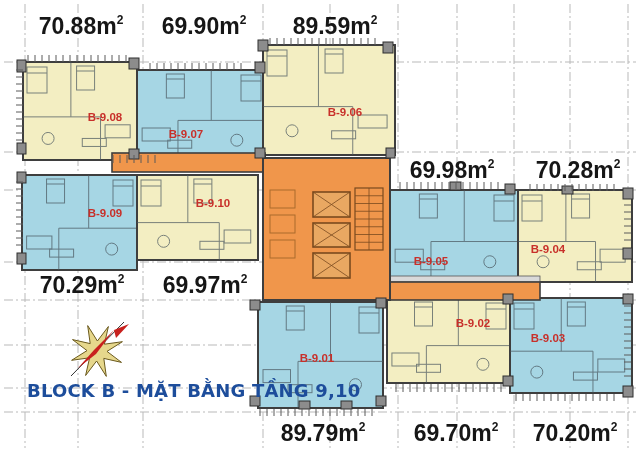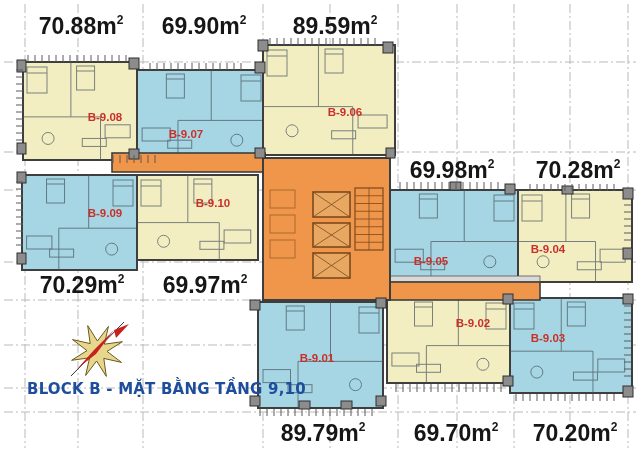--- a/index.html
+++ b/index.html
@@ -4,21 +4,21 @@
 <style>
   html,body{margin:0;padding:0;background:#ffffff;}
   .stage{
     position:relative;width:640px;height:452px;background:#ffffff;overflow:hidden;
     font-family:"Liberation Sans", sans-serif;
   }
   .stage svg{position:absolute;left:0;top:0;}
   .plan-title{
     position:absolute;left:27px;top:380px;width:220px;text-align:left;
     font-family:"DejaVu Sans","Liberation Sans",sans-serif;
-    font-size:15px;font-weight:bold;letter-spacing:0.2px;white-space:nowrap;
+    font-size:18px;font-weight:bold;letter-spacing:0.2px;white-space:nowrap;
   }
   .area-label{font-family:"Liberation Sans",sans-serif;font-weight:bold;font-size:23px;}
   .unit-label{font-family:"Liberation Sans",sans-serif;font-weight:bold;font-size:11.5px;}
 </style>
 </head>
 <body>
 
 <div class="stage">
   <svg id="plan" width="640" height="452" viewBox="0 0 640 452">
       <g>

